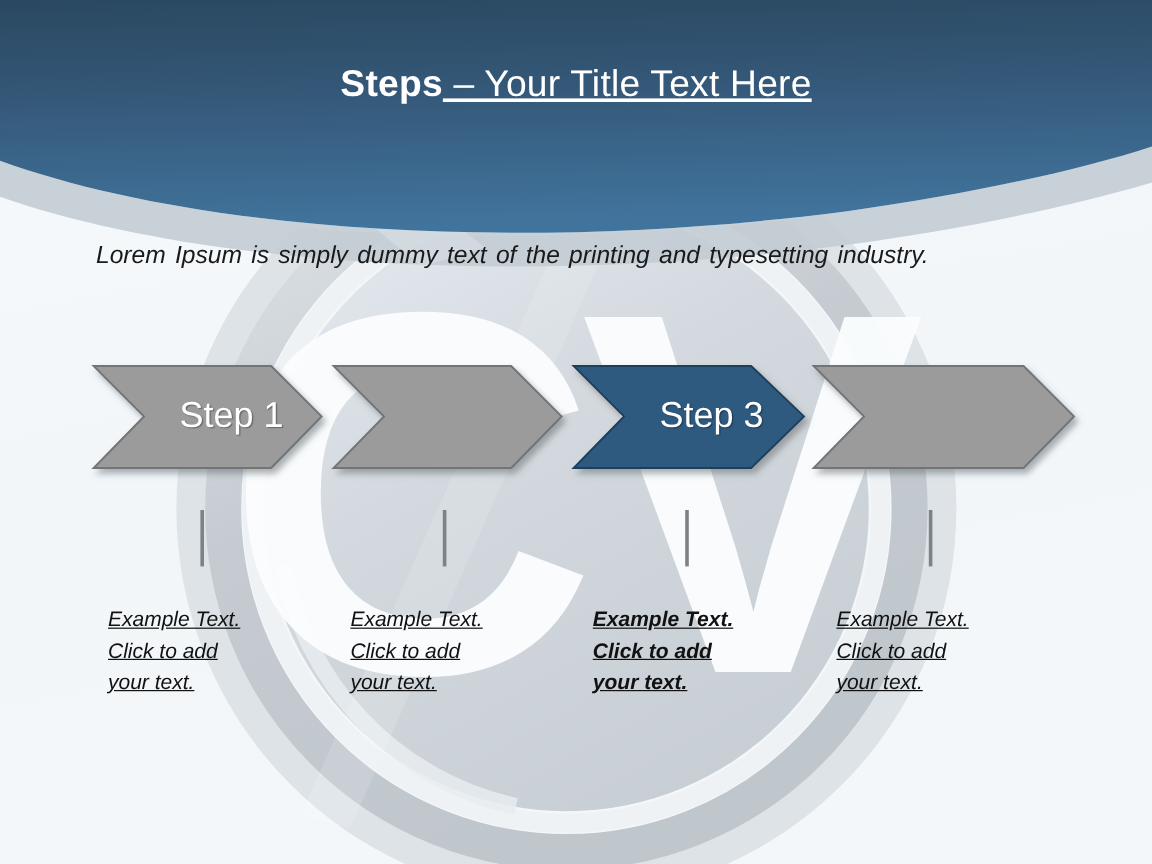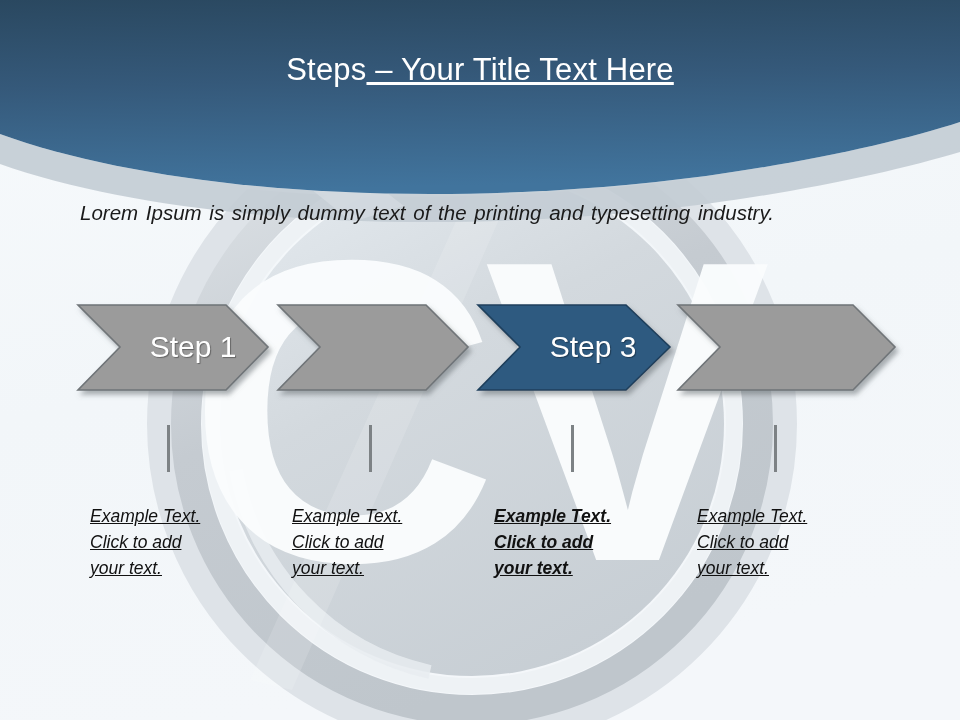--- a/index.html
+++ b/index.html
@@ -33,21 +33,21 @@
     top: 52px;
     width: 960px;
     text-align: center;
     z-index: 6;
     font-size: 31px;
     color: #ffffff;
     letter-spacing: 0.2px;
     white-space: nowrap;
   }
   .title .t-strong {
-    font-weight: normal;
+    font-weight: bold;
     text-align: right;
   }
   .title .t-rest {
     font-weight: normal;
     text-decoration: underline;
   }
 
   
   .lead {
     position: absolute;

